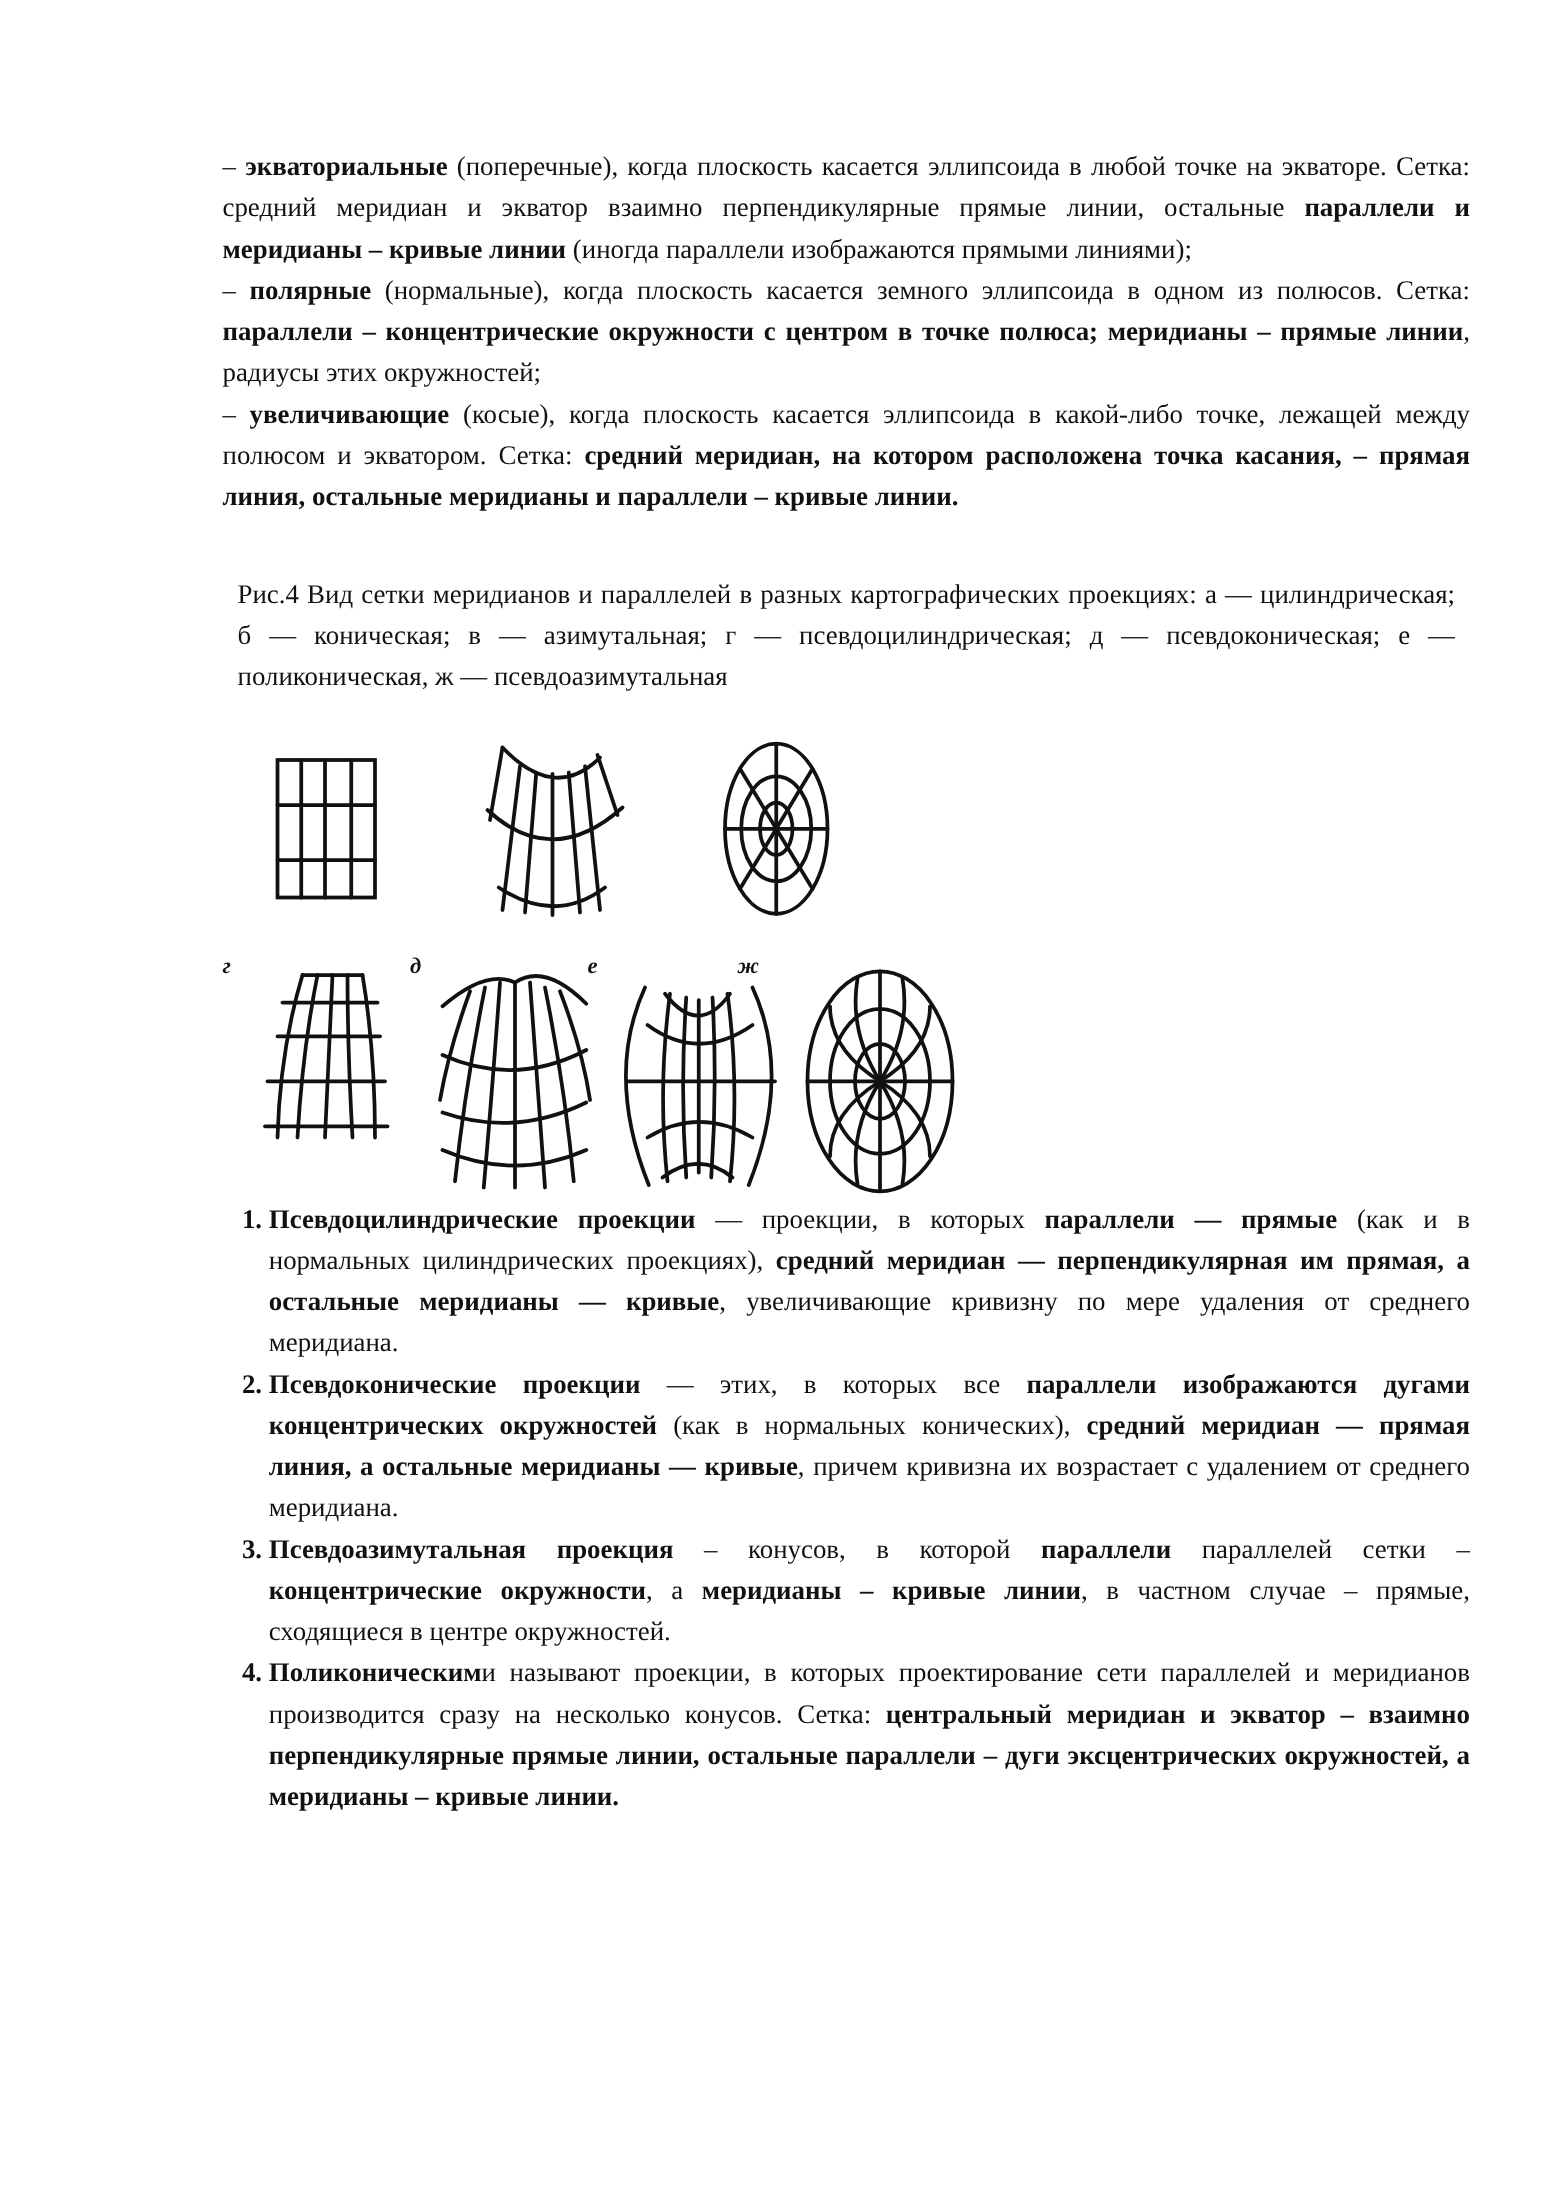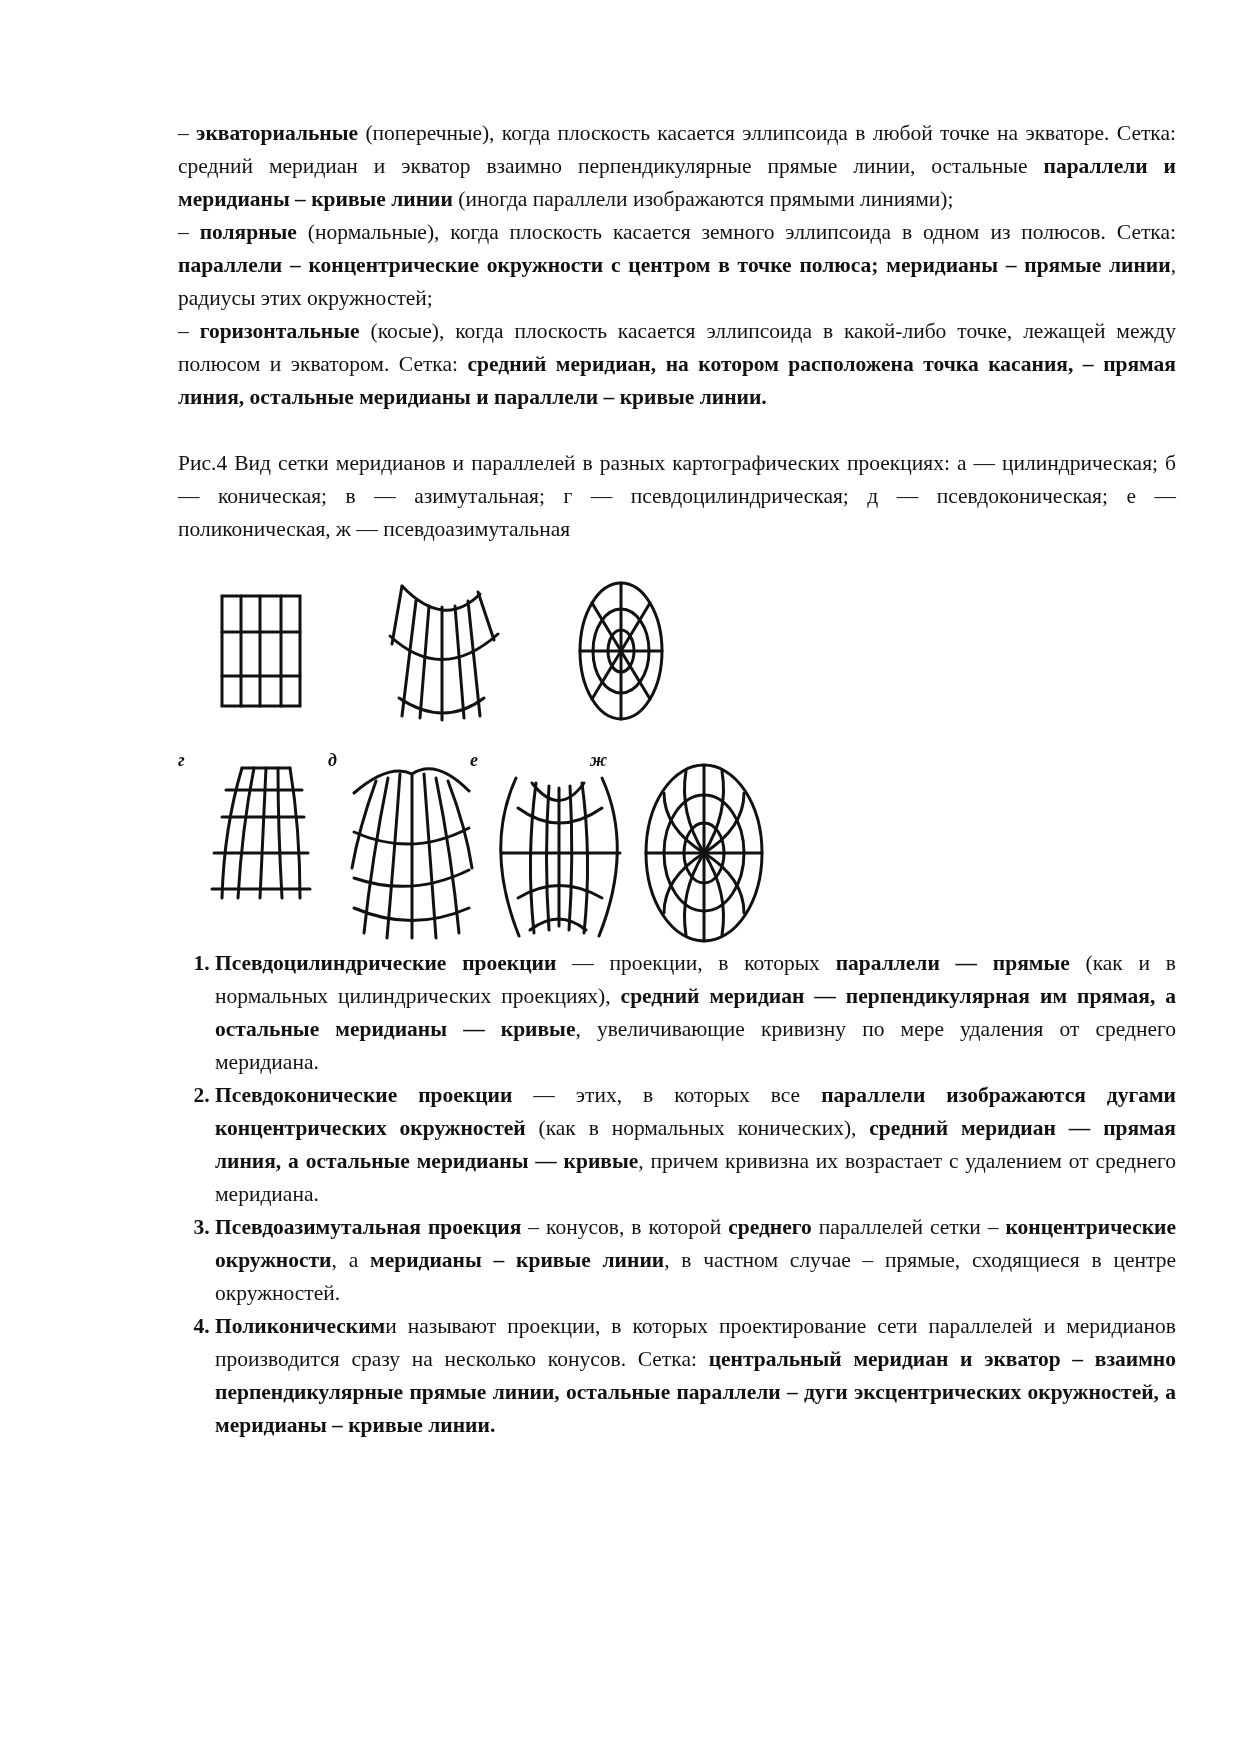--- a/index.html
+++ b/index.html
@@ -6,41 +6,41 @@
   body { width: 1240px; height: 1755px; position: relative; overflow: hidden; }
   .page {
     position: absolute; left: 178px; top: 117px; width: 998px;
     font-family: "Liberation Serif", "DejaVu Serif", serif;
     font-size: 21.5px; line-height: 33px; color: #111;
     text-align: justify;
   }
   .para { margin: 0; }
   b { font-weight: bold; }
   .gap { height: 33px; }
-  .caption { margin: 0; }
+  .caption { margin: 12px; }
   .figure {
     position: relative; width: 600px; height: 375px; margin-top: 22px; margin-left: -4px;
   }
   .figure svg { display: block; }
   .panel-label {
     position: absolute; font-family: "Liberation Serif", serif; font-style: italic;
     font-size: 18px; color: #111; font-weight: bold;
   }
   ol.defs { margin: 4px 0 0 0; padding-left: 37px; }
   ol.defs li { margin: 0; padding-left: 0; }
   ol.defs li::marker { font-weight: bold; }
 </style>
 </head>
 <body>
 
 <div class="page">
   <div id="intro">
       <p class="para"><span>– </span><b>экваториальные</b><span> (поперечные), когда плоскость касается эллипсоида в любой точке на экваторе. Сетка: средний меридиан и экватор взаимно перпендикулярные прямые линии, остальные </span><b>параллели и меридианы – кривые линии</b><span> (иногда параллели изображаются прямыми линиями);</span></p>
       <p class="para"><span>– </span><b>полярные</b><span> (нормальные), когда плоскость касается земного эллипсоида в одном из полюсов. Сетка: </span><b>параллели – концентрические окружности с центром в точке полюса; меридианы – прямые линии</b><span>, радиусы этих окружностей;</span></p>
-      <p class="para"><span>– </span><b>горизонтальные</b><span> (косые), когда плоскость касается эллипсоида в какой-либо точке, лежащей между полюсом и экватором. Сетка: </span><b>средний меридиан, на котором расположена точка касания, – прямая линия, остальные меридианы и параллели – кривые линии.</b></p>
+      <p class="para"><span>– </span><b>увеличивающие</b><span> (косые), когда плоскость касается эллипсоида в какой-либо точке, лежащей между полюсом и экватором. Сетка: </span><b>средний меридиан, на котором расположена точка касания, – прямая линия, остальные меридианы и параллели – кривые линии.</b></p>
     </div>
   <div class="gap"></div>
   <p class="caption">Рис.4 Вид сетки меридианов и параллелей в разных картографических проекциях: а — цилиндрическая; б — коническая; в — азимутальная; г — псевдоцилиндрическая; д — псевдоконическая; е — поликоническая, ж — псевдоазимутальная</p>
 
   <div class="figure">
     <svg width="600" height="375" viewBox="0 0 600 375">
       <g fill="none" stroke="#111" stroke-width="3" stroke-linecap="round">
 
         <g>
           <rect x="48" y="28" width="78" height="110"></rect>
@@ -131,16 +131,16 @@
     </svg>
     <span class="panel-label" style="left:4px; top:176px;">г</span>
     <span class="panel-label" style="left:154px; top:176px;">д</span>
     <span class="panel-label" style="left:296px; top:176px;">е</span>
     <span class="panel-label" style="left:416px; top:176px;">ж</span>
   </div>
 
   <ol class="defs" id="defs">
       <li><b>Псевдоцилиндрические проекции</b><span> — проекции, в которых </span><b>параллели — прямые</b><span> (как и в нормальных цилиндрических проекциях), </span><b>средний меридиан — перпендикулярная им прямая, а остальные меридианы — кривые</b><span>, увеличивающие кривизну по мере удаления от среднего меридиана.</span></li>
       <li><b>Псевдоконические проекции</b><span> — этих, в которых все </span><b>параллели изображаются дугами концентрических окружностей</b><span> (как в нормальных конических), </span><b>средний меридиан — прямая линия, а остальные меридианы — кривые</b><span>, причем кривизна их возрастает с удалением от среднего меридиана.</span></li>
-      <li><b>Псевдоазимутальная проекция</b><span> – конусов, в которой </span><b>среднего</b><span> параллелей сетки – </span><b>концентрические окружности</b><span>, а </span><b>меридианы – кривые линии</b><span>, в частном случае – прямые, сходящиеся в центре окружностей.</span></li>
+      <li><b>Псевдоазимутальная проекция</b><span> – конусов, в которой </span><b>параллели</b><span> параллелей сетки – </span><b>концентрические окружности</b><span>, а </span><b>меридианы – кривые линии</b><span>, в частном случае – прямые, сходящиеся в центре окружностей.</span></li>
       <li><b>Поликоническим</b><span>и называют проекции, в которых проектирование сети параллелей и меридианов производится сразу на несколько конусов. Сетка: </span><b>центральный меридиан и экватор – взаимно перпендикулярные прямые линии, остальные параллели – дуги эксцентрических окружностей, а меридианы – кривые линии.</b></li>
     </ol>
 </div>
 
 </body></html>

